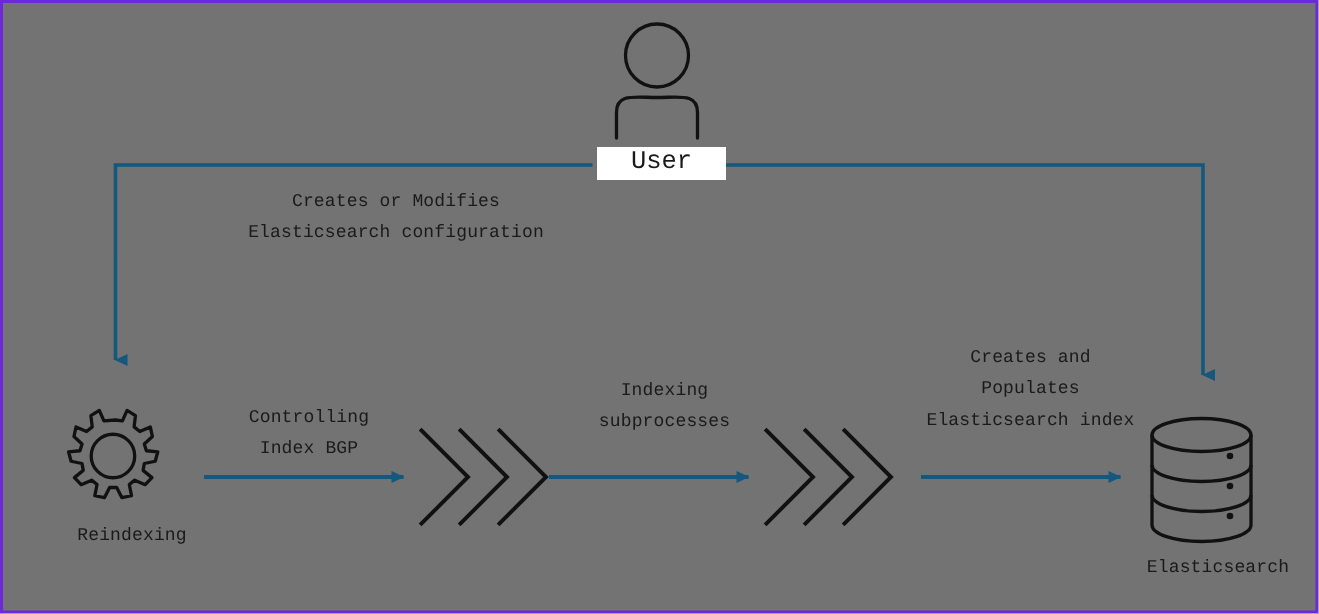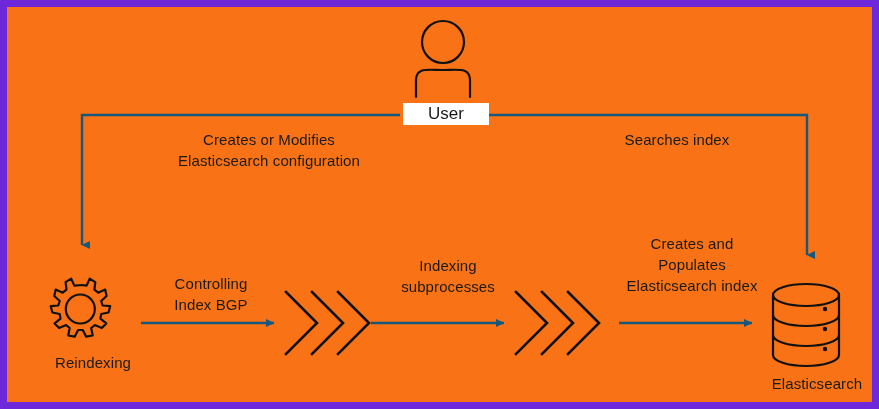--- a/index.html
+++ b/index.html
@@ -7,36 +7,37 @@
     padding: 0;
     background: #ffffff;
   }
   body {
     font-family: "Liberation Sans", sans-serif;
   }
   #canvas {
     position: relative;
     width: 879px;
     height: 409px;
-    background: #f97316;
-    border: 7px solid #6d28d9;
+    background: #737373;
+    border: 2px solid #6d28d9;
     box-sizing: border-box;
     overflow: hidden;
+    font-family: Liberation Mono, monospace;
   }
   #svg-layer {
     position: absolute;
     left: 0;
     top: 0;
     width: 879px;
     height: 409px;
   }
   .lbl {
     position: absolute;
     color: #1a1a1a;
-    font-size: 15px;
+    font-size: 12px;
     line-height: 21px;
     text-align: center;
     white-space: pre-line;
     letter-spacing: 0.1px;
   }
   #user-label {
     position: absolute;
     left: 396px;
     top: 96px;
     width: 86px;
@@ -150,21 +151,20 @@
       <circle cx="818" cy="322" r="2.2" fill="#111111" stroke="none"></circle>
       <circle cx="818" cy="342" r="2.2" fill="#111111" stroke="none"></circle>
     </g>
   </svg>
 
   <div id="user-label">User</div>
 
   <div class="lbl" id="label-creates-modifies">Creates or Modifies
 Elasticsearch configuration</div>
 
-  <div class="lbl" id="label-searches-index">Searches index</div>
 
   <div class="lbl" id="label-controlling">Controlling
 Index BGP</div>
 
   <div class="lbl" id="label-creates-populates">Creates and
 Populates
 Elasticsearch index</div>
 
   <div class="lbl" id="label-indexing">Indexing
 subprocesses</div>

